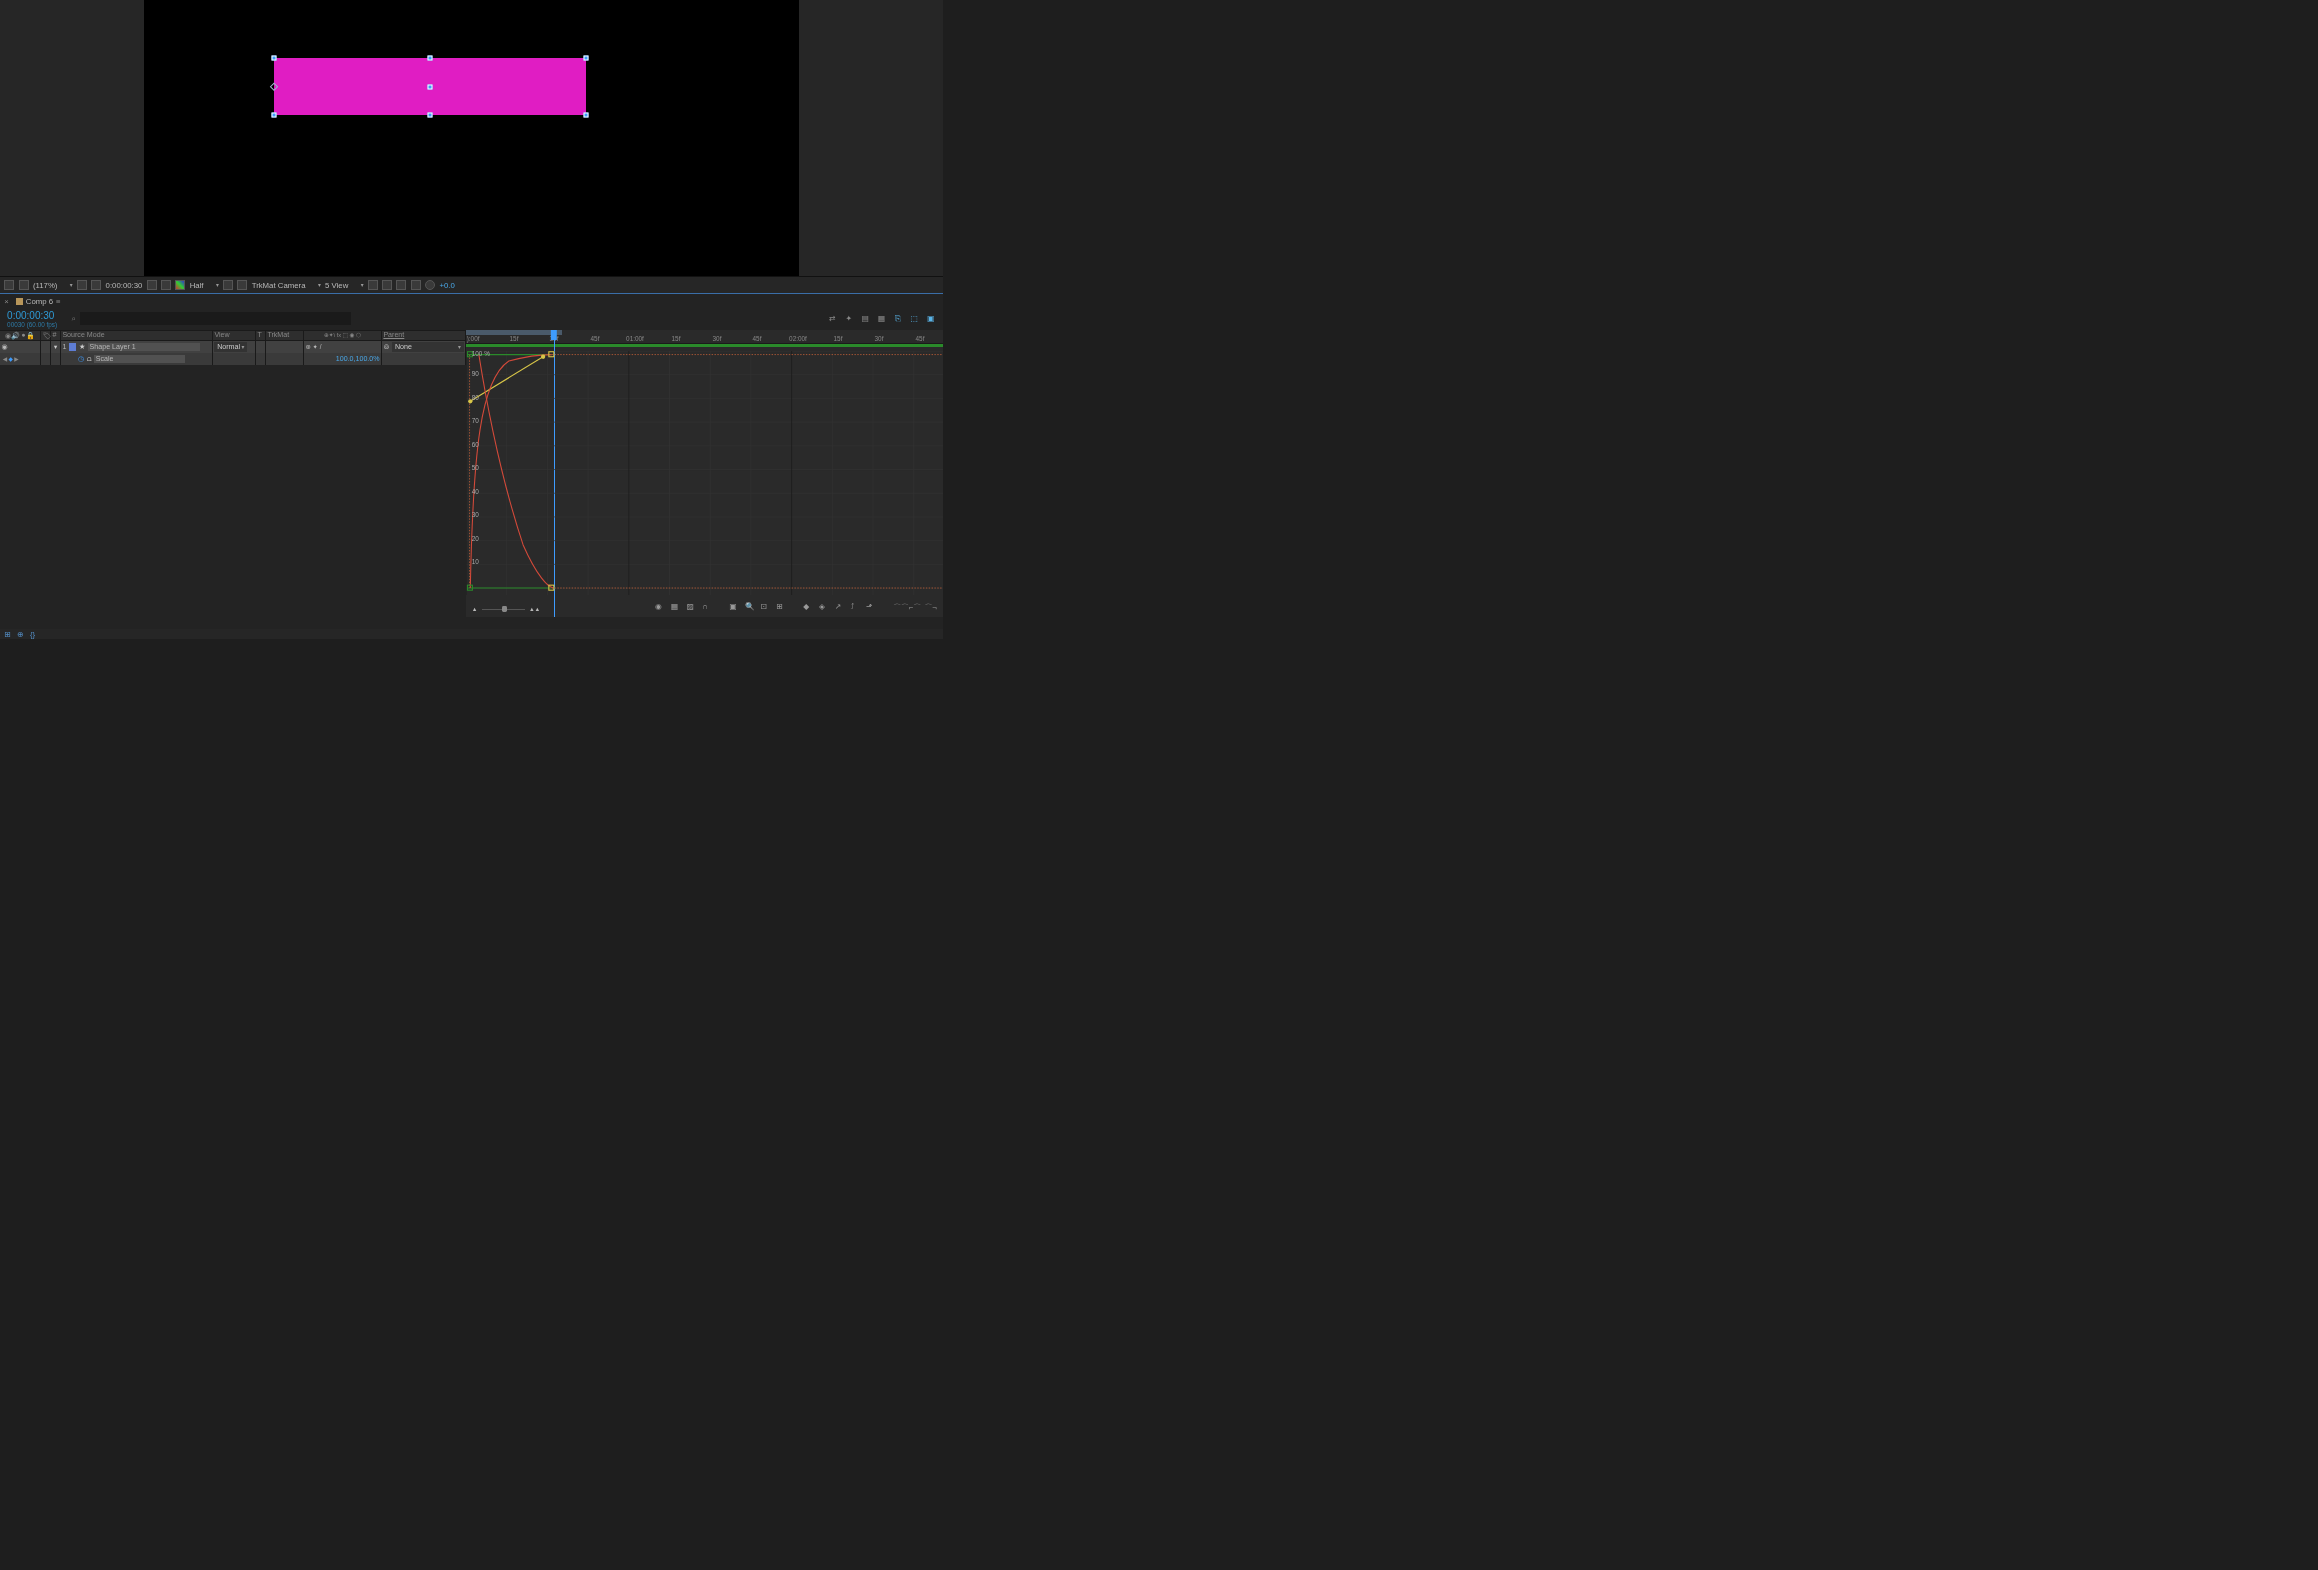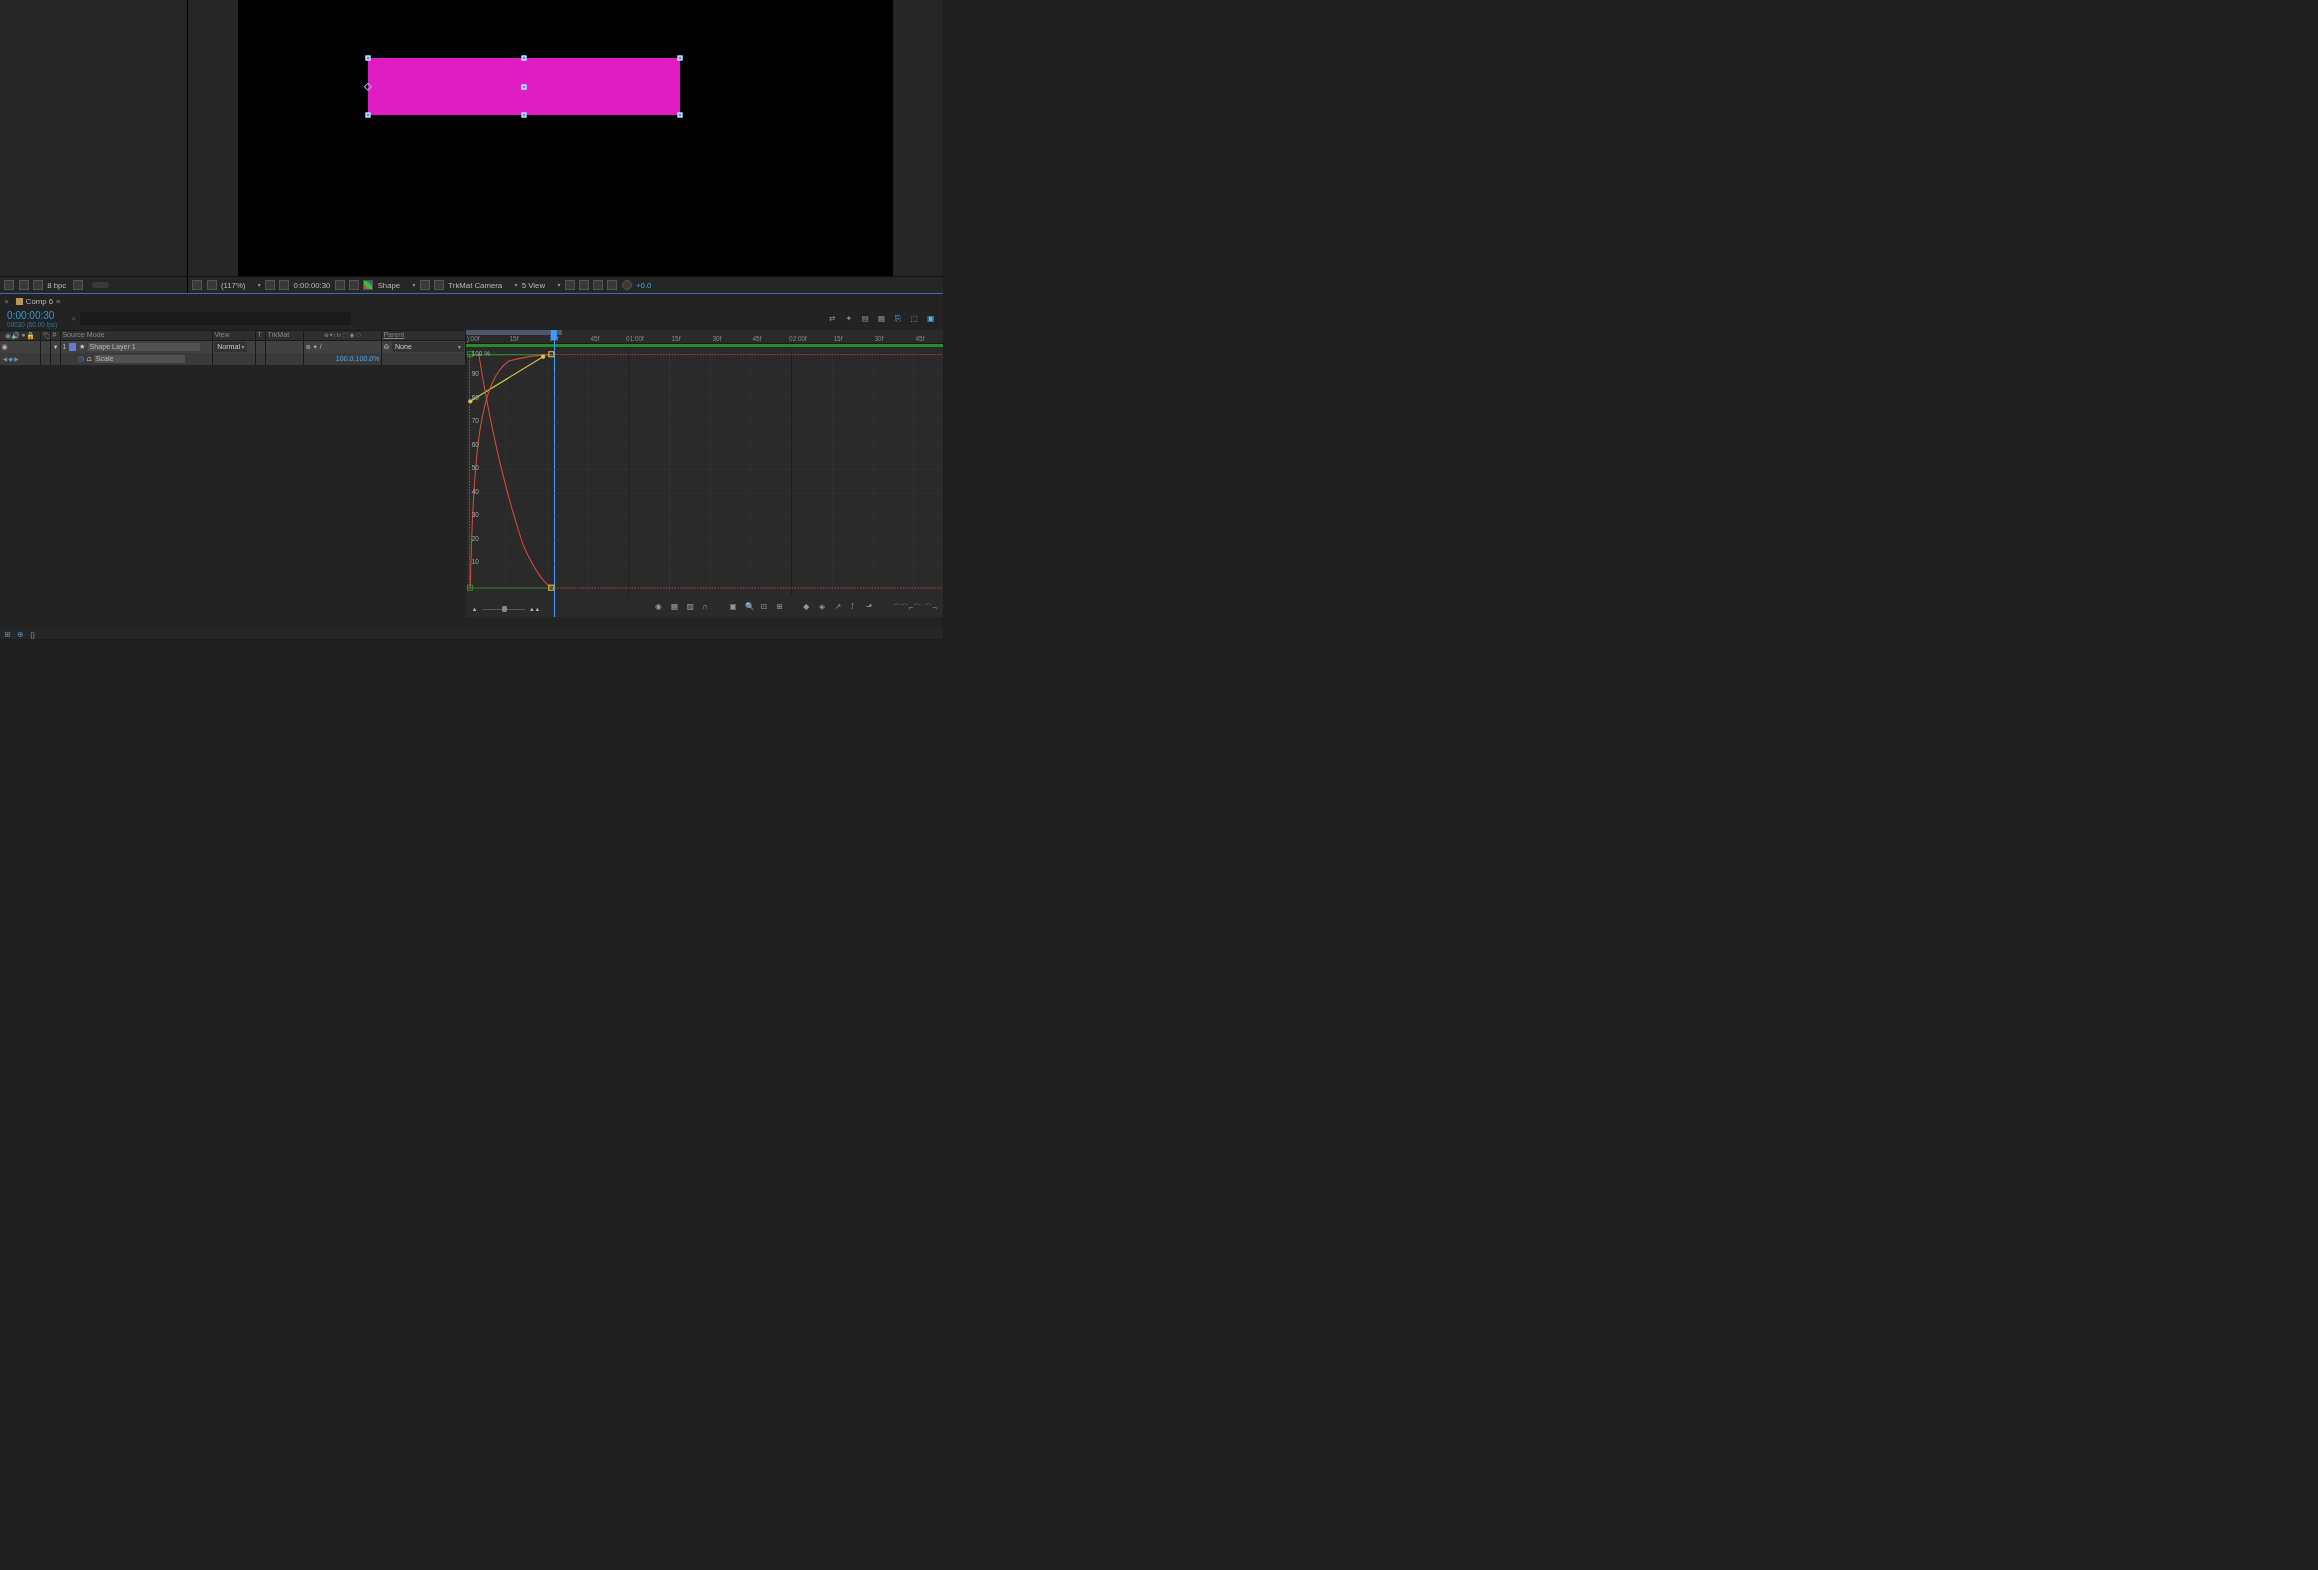--- a/index.html
+++ b/index.html
@@ -55,31 +55,20 @@
 .red-dashed { stroke:#d4663a; stroke-width:1; stroke-dasharray:2,2; fill:none; }
 .green-line { stroke:#2a8a2a; stroke-width:1.5; fill:none; }
 .yellow-line { stroke:#d8c648; stroke-width:1.5; fill:none; }
 .red-curve { stroke:#d44a3a; stroke-width:1.5; fill:none; }
 .kf-sq { fill:none; stroke-width:1.5; }
 </style>
 </head>
 <body>
 
 <div class="top">
-  <div class="project-panel">
-    <div class="project-body"></div>
-    <div class="project-footer">
-      <div class="ic"></div>
-      <div class="ic"></div>
-      <div class="ic"></div>
-      <span>8 bpc</span>
-      <div class="ic" style="margin-left:2.8px;"></div>
-      <div style="width:17px;height:5.7px;background:#3a3a3a;border-radius:2.8px;margin-left:4.3px;"></div>
-    </div>
-  </div>
 
   <div class="comp-panel">
     <div class="viewer-wrap">
       <div class="viewer">
         <div class="shape">
           <div class="sel-handle" style="left:0;top:0"></div>
           <div class="sel-handle" style="left:50%;top:0"></div>
           <div class="sel-handle" style="left:100%;top:0"></div>
           <div class="sel-handle" style="left:0;top:100%"></div>
           <div class="sel-handle" style="left:50%;top:100%"></div>
@@ -96,21 +85,21 @@
           <span>(117%)</span>
           <span class="chev">▾</span>
         </span>
       <div class="vf-icon"></div>
       <div class="vf-icon"></div>
       <span class="vf-item">0:00:00:30</span>
       <div class="vf-icon"></div>
       <div class="vf-icon"></div>
       <div class="vf-icon" style="background:linear-gradient(45deg,#c33,#3c3,#33c);"></div>
       <span class="vf-item">
-          <span>Shape</span>
+          <span>Half</span>
           <span class="chev">▾</span>
         </span>
       <div class="vf-icon"></div>
       <div class="vf-icon"></div>
       <span class="vf-item">
           <span>TrkMat Camera</span>
           <span class="chev">▾</span>
         </span>
       <span class="vf-item">
           <span>5 View</span>

